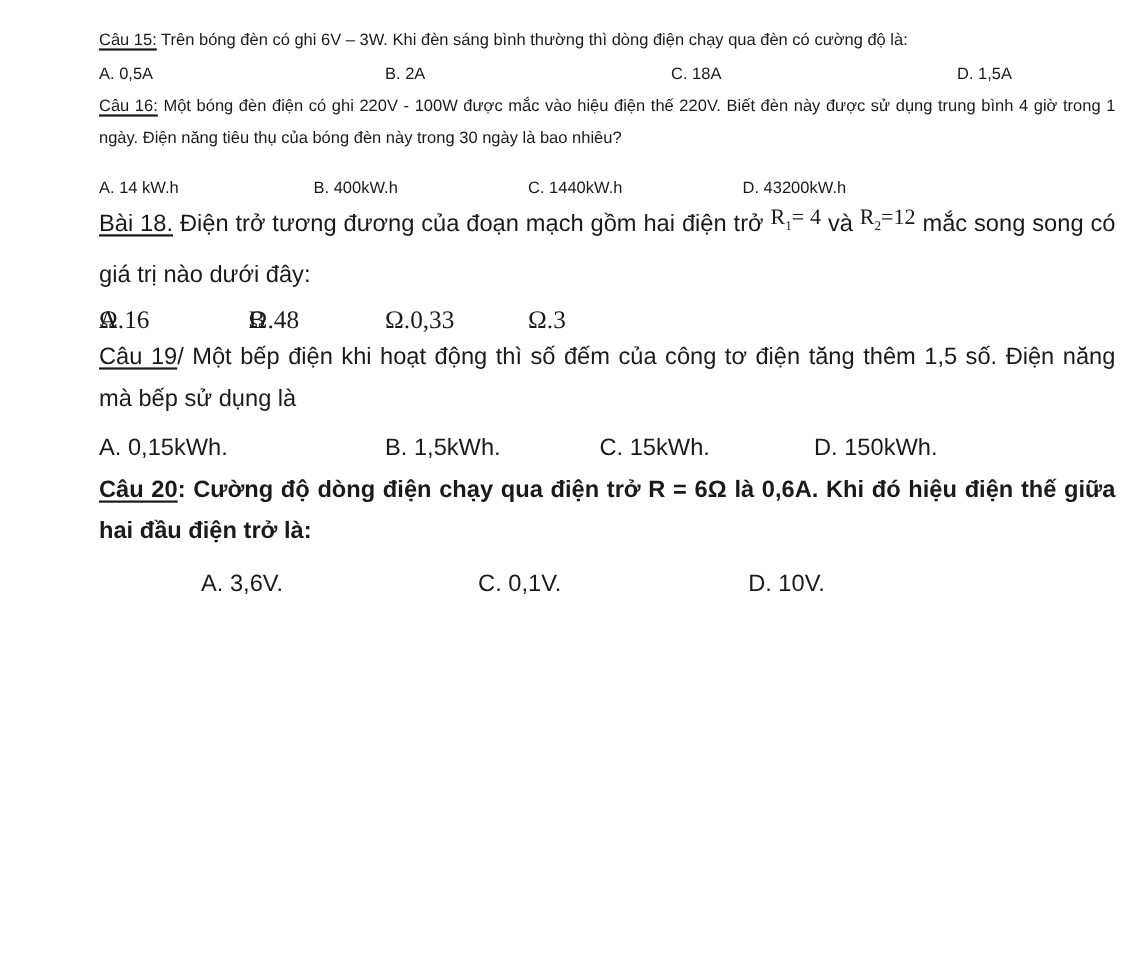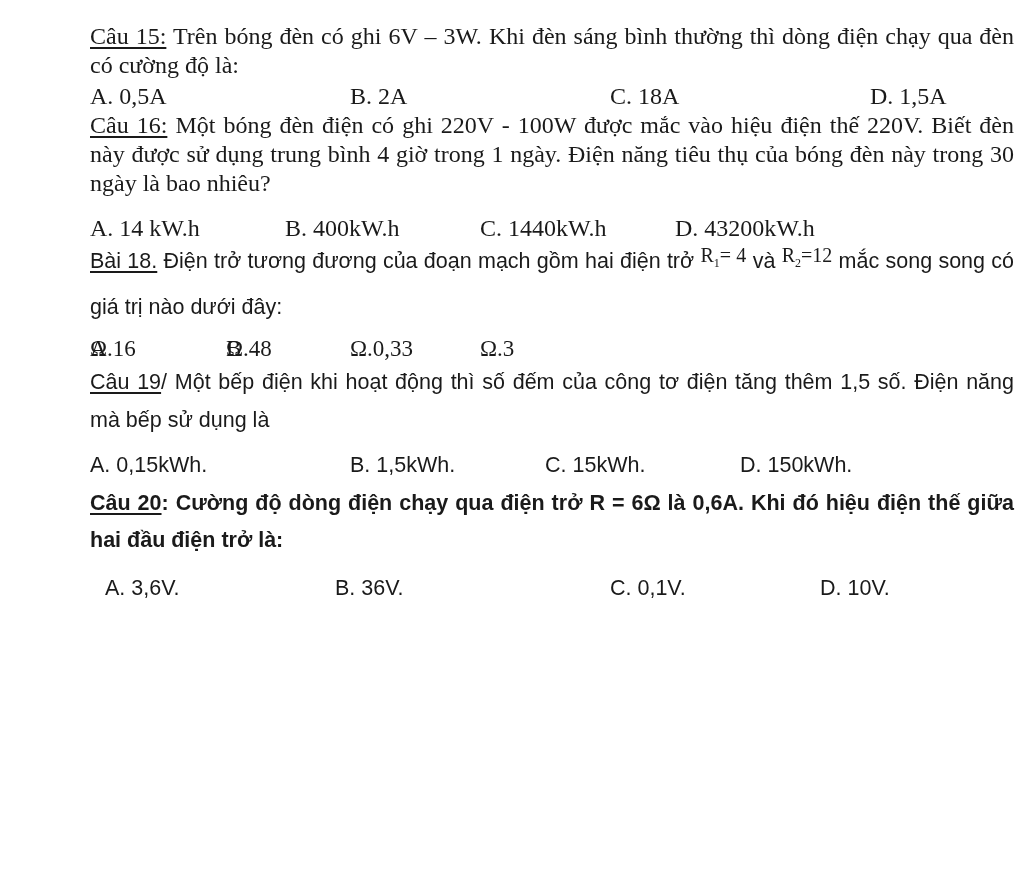--- a/index.html
+++ b/index.html
@@ -18,43 +18,42 @@
     box-sizing: border-box;
     width: 1024px;
     height: 876px;
     padding: 22px 10px 0 90px;
   }
   p.qtext {
     margin: 0;
     text-align: justify;
   }
   .size-s {
-    font-size: 24px;
+    font-size: 15px;
     line-height: 29px;
-    font-family: Liberation Serif, serif;
   }
   .size-l {
     font-size: 21.5px;
     line-height: 37.5px;
   }
   .qlabel {
     text-decoration: underline;
     text-decoration-thickness: 2px;
     text-underline-offset: 3px;
   }
   .answers {
     display: grid;
     margin: 0;
   }
   .ans-q15 { grid-template-columns: 260px 260px 260px 1fr; margin-top: 2px; }
   .ans-q16 { grid-template-columns: 195px 195px 195px 1fr; margin-top: 16px; }
   .ans-q17 { grid-template-columns: 195px 260px 195px 1fr; margin-top: 20px; }
   .opt-q18 { grid-template-columns: 136px 124px 130px 1fr; margin-top: 8px; }
   .ans-q19 { grid-template-columns: 260px 195px 195px 1fr; margin-top: 8px; }
-  .ans-q20 { grid-template-columns: 230px 275px 210px 1fr; margin-top: 10px; padding-left: 15px; box-sizing: border-box; }
+  .ans-q20 { grid-template-columns: 230px 275px 210px 1fr; margin-top: 10px; padding-left: 15px; box-sizing: border-box; text-align: center; }
   .mt-q16 { margin-top: 20px; }
   .mt-q17 { margin-top: 16px; }
   .mt-q18 { margin-top: 32px; }
   .mt-q19 { margin-top: 40px; }
   .mt-q20 { margin-top: 40px; font-weight: bold; }
   .math {
     font-family: "Liberation Serif", "DejaVu Serif", serif;
     font-size: 20px;
     position: relative;
     top: -6px;
@@ -133,19 +132,18 @@
       <span>B. 1,5kWh.</span>
       <span>C. 15kWh.</span>
       <span>D. 150kWh.</span>
     </div>
   </section>
 
   <section>
     <p class="qtext size-l mt-q20"><span class="qlabel">Câu 20</span><span>:</span><span> Cường độ dòng điện chạy qua điện trở R = 6Ω là 0,6A. Khi đó hiệu điện thế giữa hai đầu điện trở là:</span></p>
     <div class="answers ans-q20 size-l">
       <span>A. 3,6V.</span>
-      <span>B. 36V.</span>
       <span>C. 0,1V.</span>
       <span>D. 10V.</span>
     </div>
   </section>
 
 </div>
 
 </body></html>

